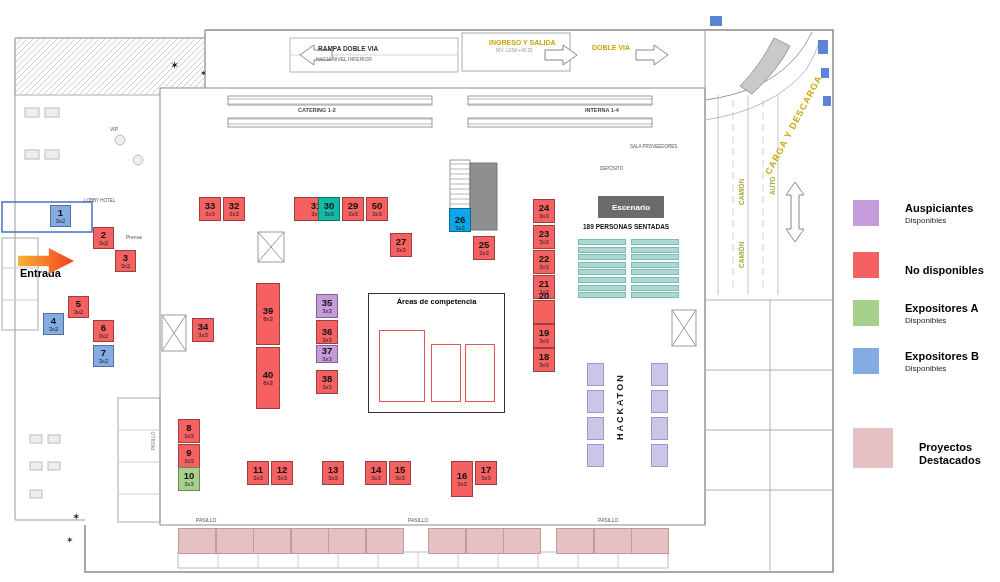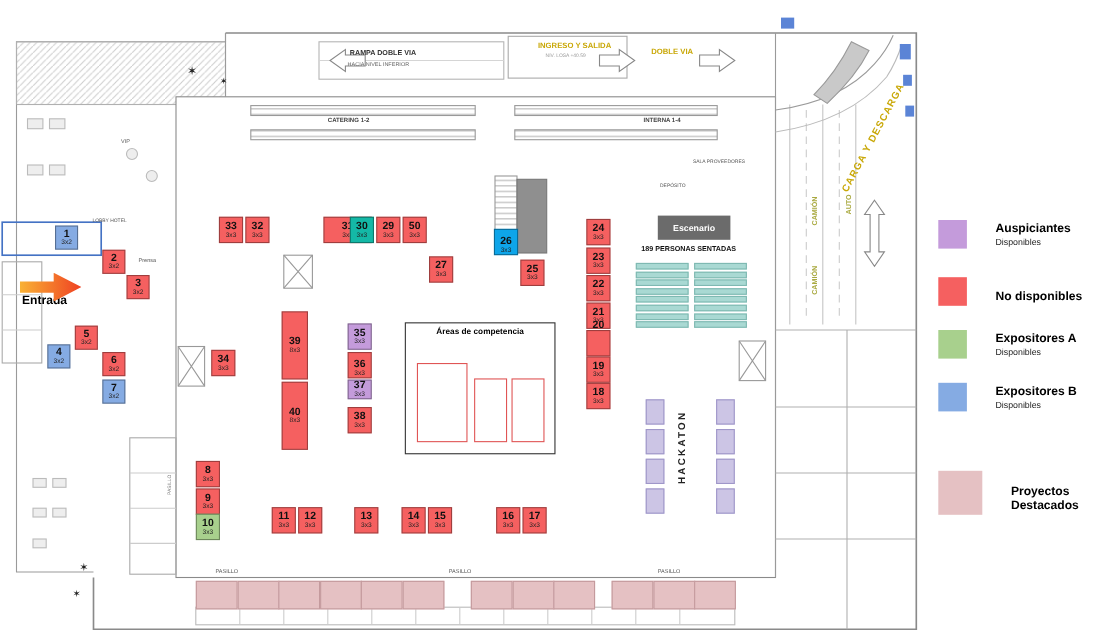--- a/index.html
+++ b/index.html
@@ -318,21 +318,21 @@
         <span class="s">3x3</span>
       </div>
       <div class="booth" style="left: 365px; top: 461px; width: 22px; height: 24px; background: rgb(245, 96, 96);">
         <span class="n">14</span>
         <span class="s">3x3</span>
       </div>
       <div class="booth" style="left: 389px; top: 461px; width: 22px; height: 24px; background: rgb(245, 96, 96);">
         <span class="n">15</span>
         <span class="s">3x3</span>
       </div>
-      <div class="booth" style="left: 451px; top: 461px; width: 22px; height: 24px; background: rgb(245, 96, 96);">
+      <div class="booth" style="left: 451px; top: 461px; width: 22px; height: 36px; background: rgb(245, 96, 96);">
         <span class="n">16</span>
         <span class="s">3x3</span>
       </div>
       <div class="booth" style="left: 475px; top: 461px; width: 22px; height: 24px; background: rgb(245, 96, 96);">
         <span class="n">17</span>
         <span class="s">3x3</span>
       </div>
     </div>
   <div id="label-layer">
       <div class="plan-label" style="left: 318px; top: 46px; font-size: 6.5px; color: rgb(51, 51, 51); font-weight: bold;">RAMPA DOBLE VIA</div>

